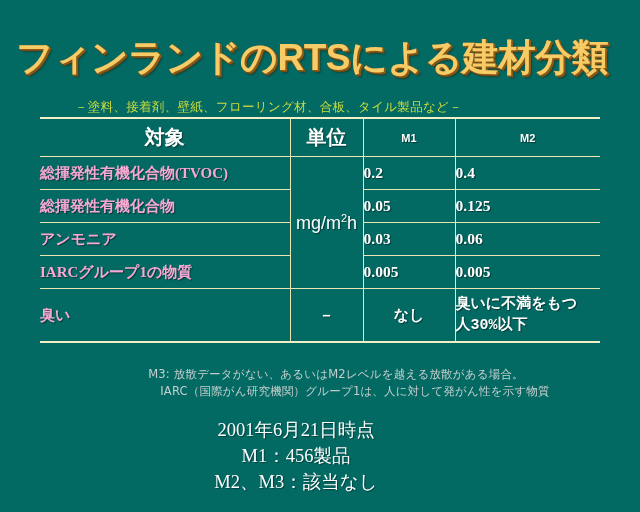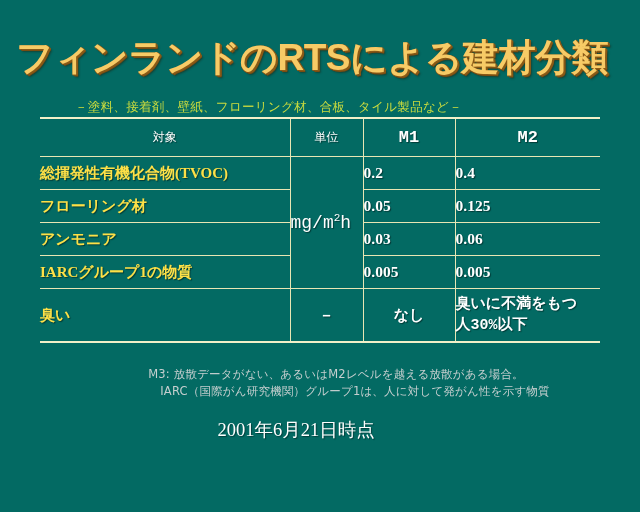--- a/index.html
+++ b/index.html
@@ -77,57 +77,58 @@
   .rule-thin-b  { border-bottom: 1.5px solid #E8E6B4; }
   .vline-l      { border-left: 1.5px solid #E8E6B4; }
 
   .col-subject { width: 250px; }
   .col-unit    { width: 73px;  }
   .col-m1      { width: 92px;  }
   .col-m2      { width: 145px; }
 
   .hdr {
     text-align: center;
-    font-family: Liberation Mono, monospace;
-    font-weight: bold;
-    font-size: 17px;
+    font-family: Liberation Sans, sans-serif;
+    font-weight: bold;
+    font-size: 11px;
     color: #FFFFFF;
     height: 37px;
     text-shadow: 1px 1px 1px rgba(0,0,0,0.45);
   }
   .hdr-jp {
     font-family: "DejaVu Sans", sans-serif;
-    font-weight: normal;
-    font-size: 12px;
+    font-weight: bold;
+    font-size: 20px;
   }
 
   .cell-subject {
     font-family: "DejaVu Sans", sans-serif;
     font-weight: bold;
     font-size: 15px;
-    color: #fde047;
+    color: #f9a8d4;
     padding-left: 8px;
     height: 32px;
     text-shadow: 1px 1px 1px rgba(0,0,0,0.45);
   }
   .cell-subject.serif-mix {
     font-family: "Liberation Serif", "DejaVu Sans", serif;
   }
   .cell-num {
     font-family: "Liberation Serif", serif;
     font-weight: bold;
     font-size: 15.5px;
     color: #FFFFFF;
     padding-left: 12px;
     height: 32px;
     text-shadow: 1px 1px 1px rgba(0,0,0,0.45);
     margin-top: 38px;
   }
   .cell-unit {
-    font-family: Liberation Mono, monospace;
+    text-align: center;
+    font-family: Liberation Sans, sans-serif;
     font-size: 18px;
     color: #FFFFFF;
     text-shadow: 1px 1px 1px rgba(0,0,0,0.45);
   }
   .cell-unit sup { font-size: 11px; vertical-align: super; }
 
   .row-odor td { height: 52px; }
   .cell-center-jp {
     text-align: center;
     font-family: "DejaVu Sans", sans-serif;
@@ -207,21 +208,21 @@
       <tr>
         <td class="cell-subject serif-mix rule-thin-b">総揮発性有機化合物(TVOC)</td>
         <td class="cell-unit vline-l rule-thin-b" rowspan="4">
           <span>mg/m</span><sup>2</sup><span>h</span>
         </td>
         <td class="cell-num vline-l rule-thin-b">0.2</td>
         <td class="cell-num vline-l rule-thin-b">0.4</td>
       </tr>
 
       <tr>
-        <td class="cell-subject rule-thin-b">フローリング材</td>
+        <td class="cell-subject rule-thin-b">総揮発性有機化合物</td>
         <td class="cell-num vline-l rule-thin-b">0.05</td>
         <td class="cell-num vline-l rule-thin-b">0.125</td>
       </tr>
 
       <tr>
         <td class="cell-subject rule-thin-b">アンモニア</td>
         <td class="cell-num vline-l rule-thin-b">0.03</td>
         <td class="cell-num vline-l rule-thin-b">0.06</td>
       </tr>
 
@@ -244,13 +245,15 @@
   </table>
 </div>
 
 <div class="footnotes">
   <span class="fn-line">M3: 放散データがない、あるいはM2レベルを越える放散がある場合。</span>
   <span class="fn-line fn-line-2">IARC（国際がん研究機関）グループ1は、人に対して発がん性を示す物質</span>
 </div>
 
 <div class="bottom-block">
   <span class="bl">2001年6月21日時点</span>
+  <span class="bl">M1：456製品</span>
+  <span class="bl">M2、M3：該当なし</span>
 </div>
 
 </body></html>

